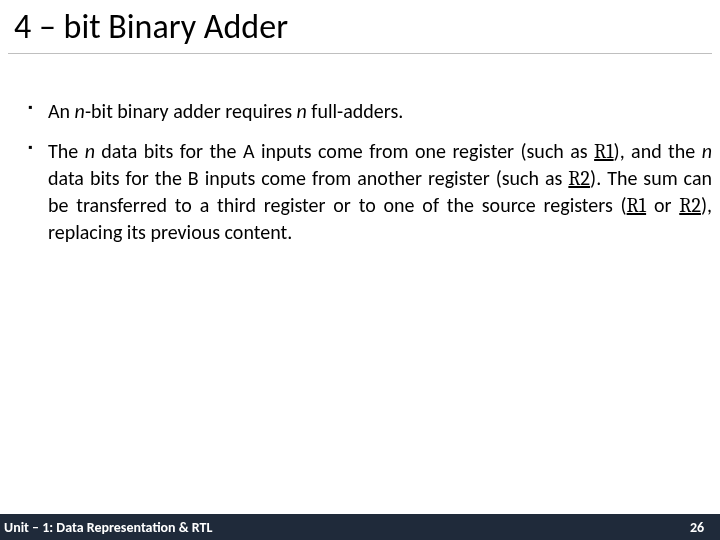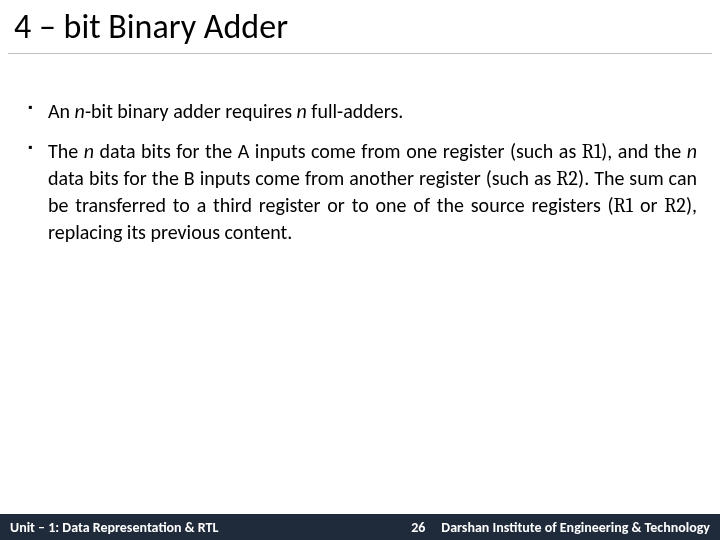--- a/index.html
+++ b/index.html
@@ -1,27 +1,27 @@
 <!DOCTYPE html>
 <html><head>
 <meta charset="utf-8">
 <style>
   * { margin: 0; padding: 0; box-sizing: border-box; }
   html, body { width: 720px; height: 540px; overflow: hidden; font-family: Calibri, "Segoe UI", Arial, sans-serif; background: #fff; color: #000; }
   .slide { position: relative; width: 720px; height: 540px; }
   .title { font-size: 34px; font-weight: 400; padding: 6px 14px 6px 14px; }
   .rule { border: none; border-top: 1px solid #bfbfbf; margin: 0 8px 8px 8px; }
-  .body { padding: 4px 23px 0 26px; margin-top: 40px; }
+  .body { padding: 4px 8px 0 26px; margin-top: 40px; }
   ul.points { list-style: none; }
   ul.points > li { position: relative; padding-left: 22px; margin-bottom: 14px; font-size: 20px; line-height: 1.3; text-align: justify; }
   ul.points > li::before { content: "\25AA"; position: absolute; left: 2px; top: 2px; font-size: 12px; color: #000; }
   .italic { font-style: italic; }
-  .serif { font-family: Cambria, Georgia, "Times New Roman", serif; }
+  .serif { font-family: Cambria, Georgia, "Times New Roman", serif; text-decoration: underline; }
   .footer { position: absolute; left: 0; right: 0; bottom: 0; height: 26px; background: #1f2a3a; color: #fff; display: flex; align-items: center; font-size: 14px; font-weight: 600; }
-  .footer .unit { padding-left: 10px; flex: 0 0 auto; }
+  .footer .unit { padding-left: 4px; flex: 0 0 auto; }
   .footer .spacer { flex: 1 1 auto; }
   .footer .page { width: 46px; text-align: center; font-weight: 700; }
   .footer .org { padding-right: 10px; }
 </style>
 </head>
 <body>
 
 <div class="slide">
   <h1 class="title">4 – bit Binary Adder</h1>
   <hr class="rule">
@@ -32,15 +32,14 @@
       </li>
       <li>
         <span>The </span><span class="italic">n</span><span> data bits for the A inputs come from one register (such as </span><span class="serif">R1</span><span>), and the </span><span class="italic">n</span><span> data bits for the B inputs come from another register (such as </span><span class="serif">R2</span><span>). The sum can be transferred to a third register or to one of the source registers (</span><span class="serif">R1</span><span> or </span><span class="serif">R2</span><span>), replacing its previous content.</span>
       </li>
     </ul>
   </div>
   <div class="footer">
     <div class="unit">Unit – 1: Data Representation &amp; RTL</div>
     <div class="spacer"></div>
     <div class="page">26</div>
-    <div class="org">Darshan Institute of Engineering &amp; Technology</div>
   </div>
 </div>
 
 </body></html>

